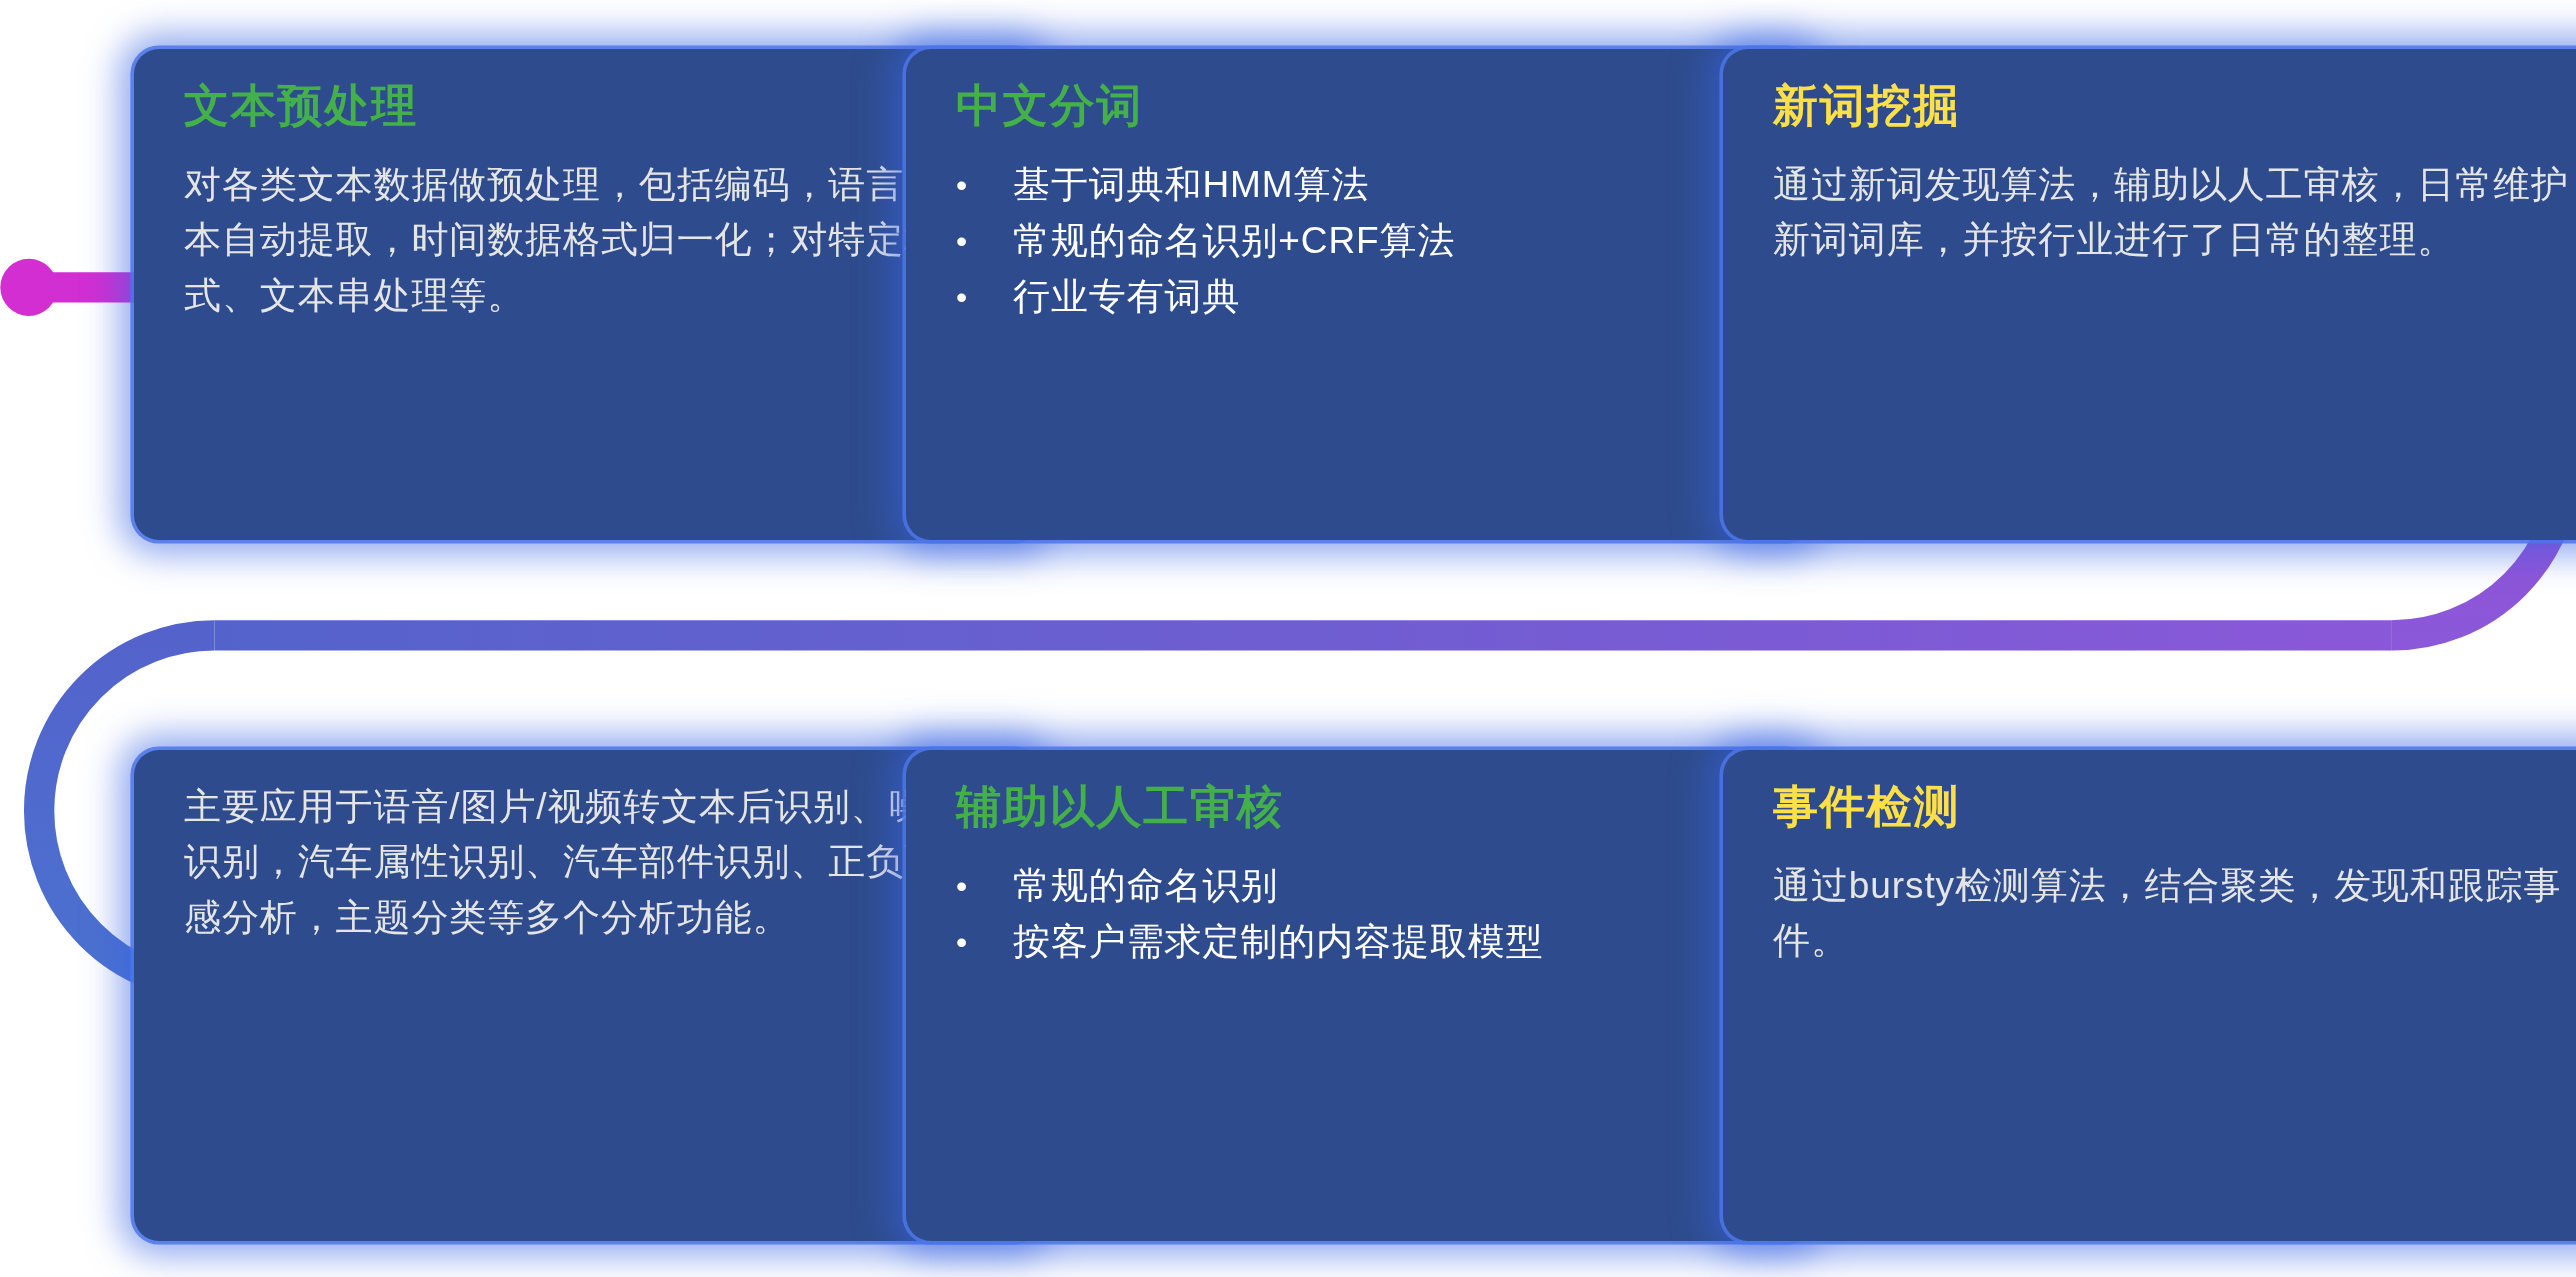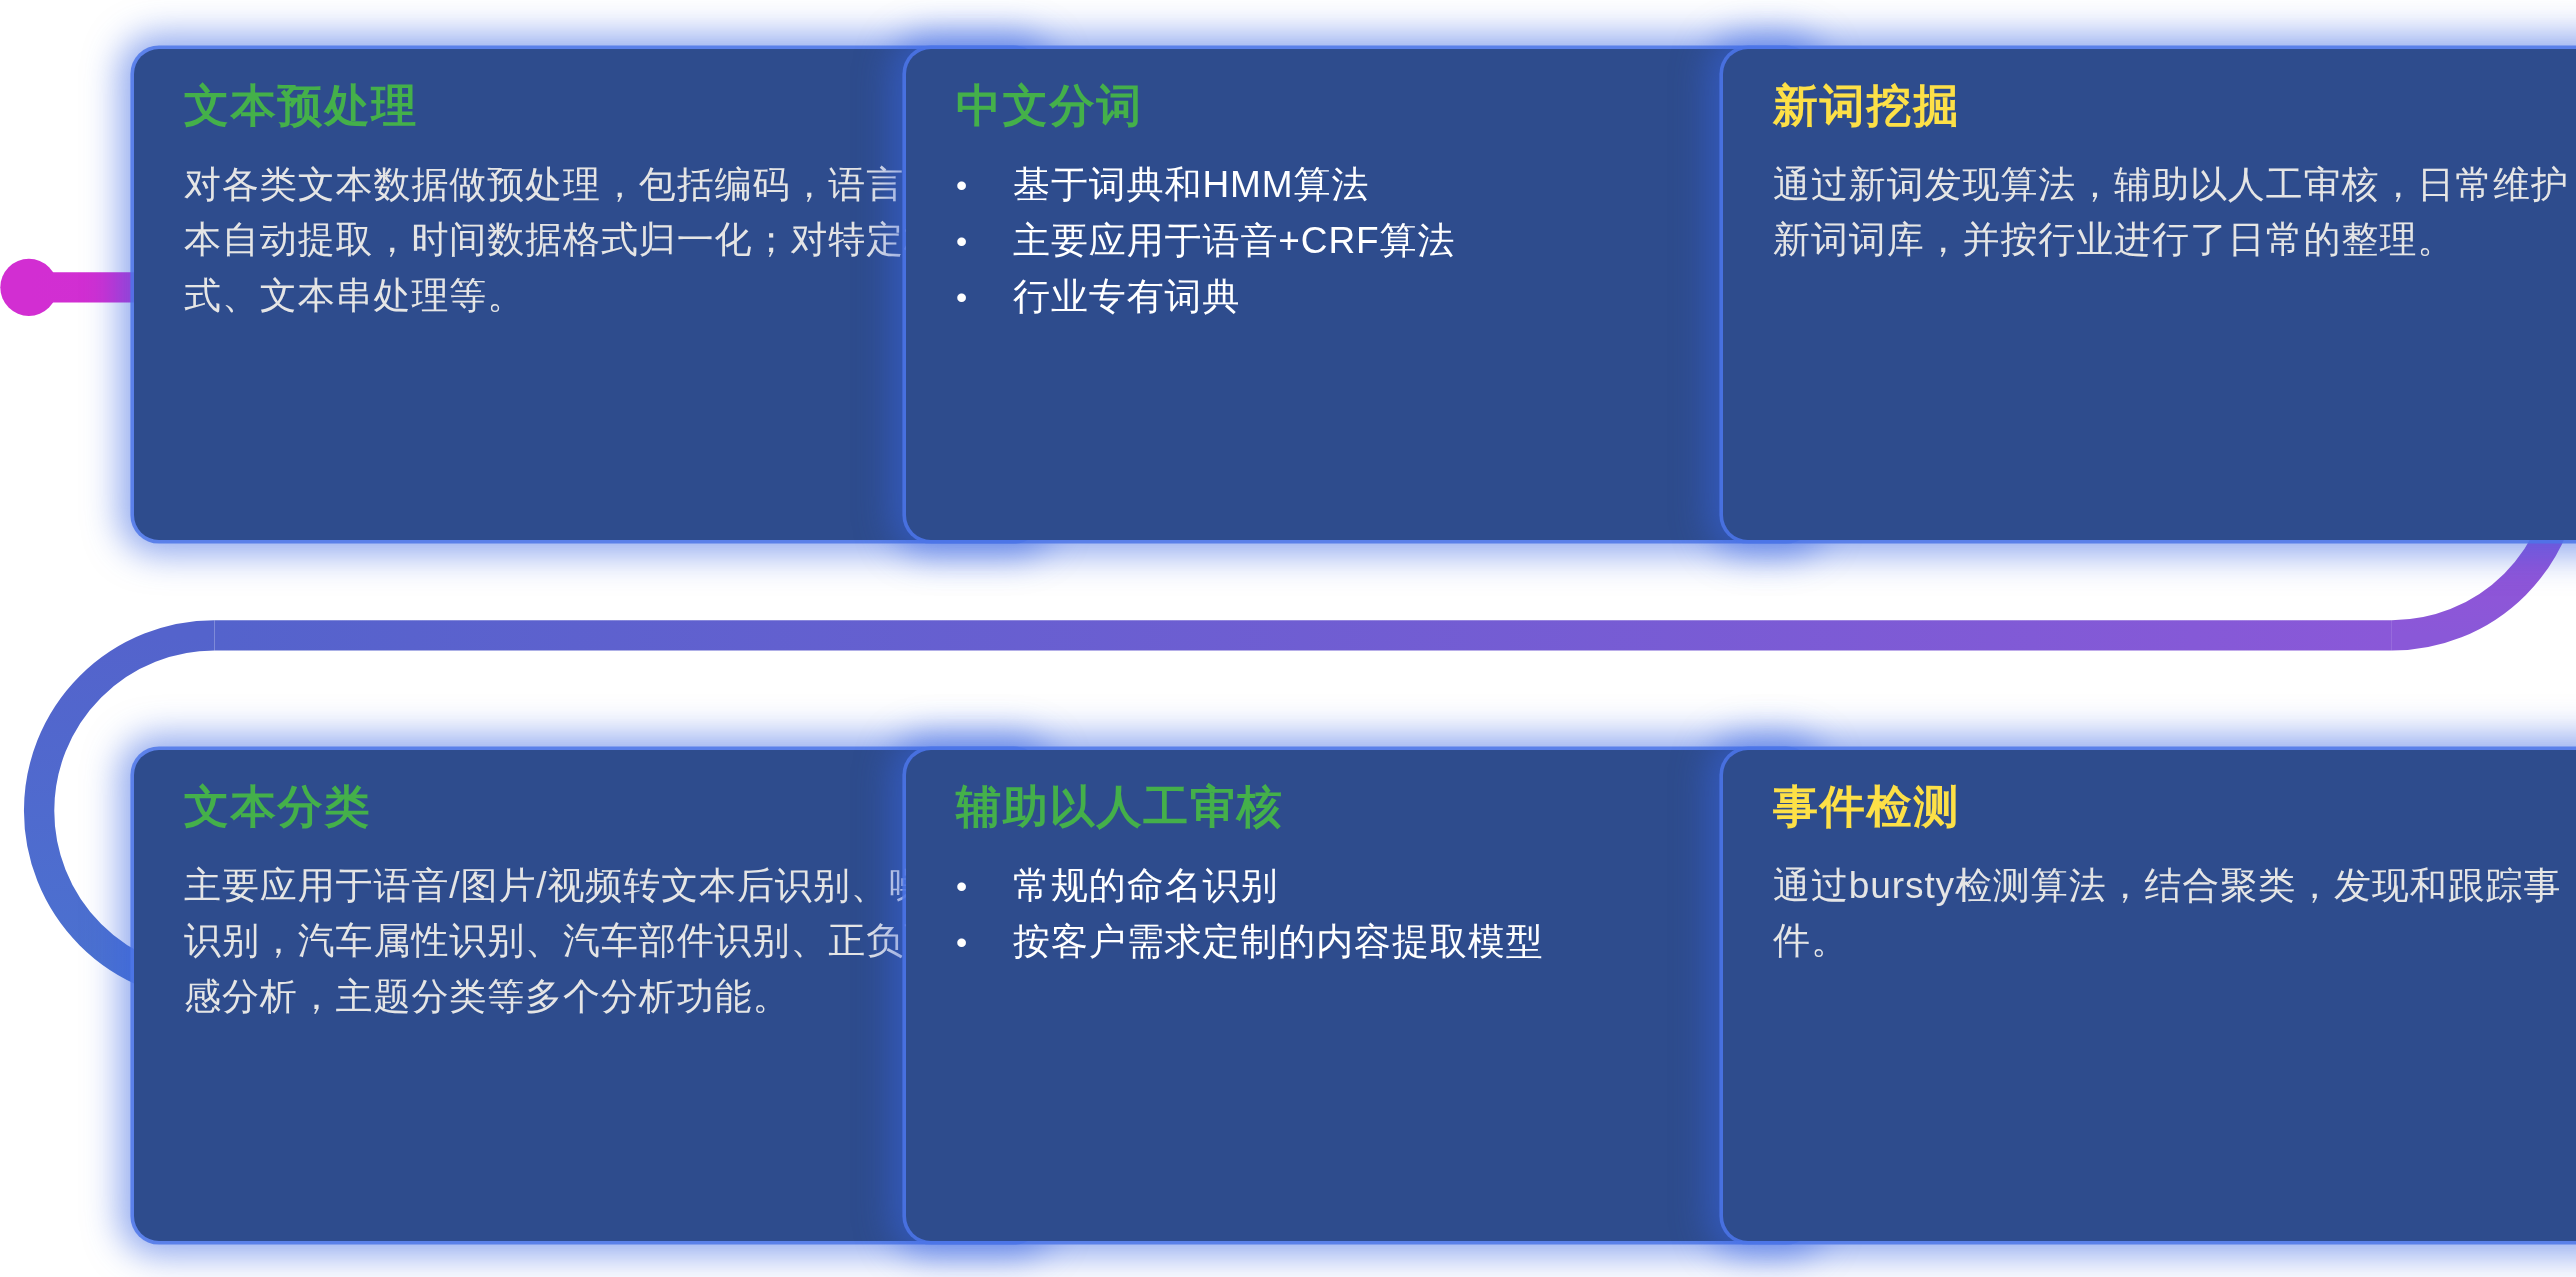--- a/index.html
+++ b/index.html
@@ -108,36 +108,35 @@
 
   <section class="card r1 c2">
     <h2 class="card-title green">中文分词</h2>
     <ul class="card-bullets">
       <li class="bullet">
         <span class="bullet-dot">•</span>
         <span class="bullet-text">基于词典和HMM算法</span>
       </li>
       <li class="bullet">
         <span class="bullet-dot">•</span>
-        <span class="bullet-text">主要应用于语音+CRF算法</span>
+        <span class="bullet-text">常规的命名识别+CRF算法</span>
       </li>
       <li class="bullet">
         <span class="bullet-dot">•</span>
         <span class="bullet-text">行业专有词典</span>
       </li>
     </ul>
   </section>
 
   <section class="card r1 c3">
     <h2 class="card-title yellow">新词挖掘</h2>
     <p class="card-body">通过新词发现算法，辅助以人工审核，日常维护新词词库，并按行业进行了日常的整理。</p>
   </section>
 
   <section class="card r2 c1">
-    <h2 class="card-title green">文本分类</h2>
     <p class="card-body">主要应用于语音/图片/视频转文本后识别、噪音识别，汽车属性识别、汽车部件识别、正负面情感分析，主题分类等多个分析功能。</p>
   </section>
 
   <section class="card r2 c2">
     <h2 class="card-title green">辅助以人工审核</h2>
     <ul class="card-bullets">
       <li class="bullet">
         <span class="bullet-dot">•</span>
         <span class="bullet-text">常规的命名识别</span>
       </li>

